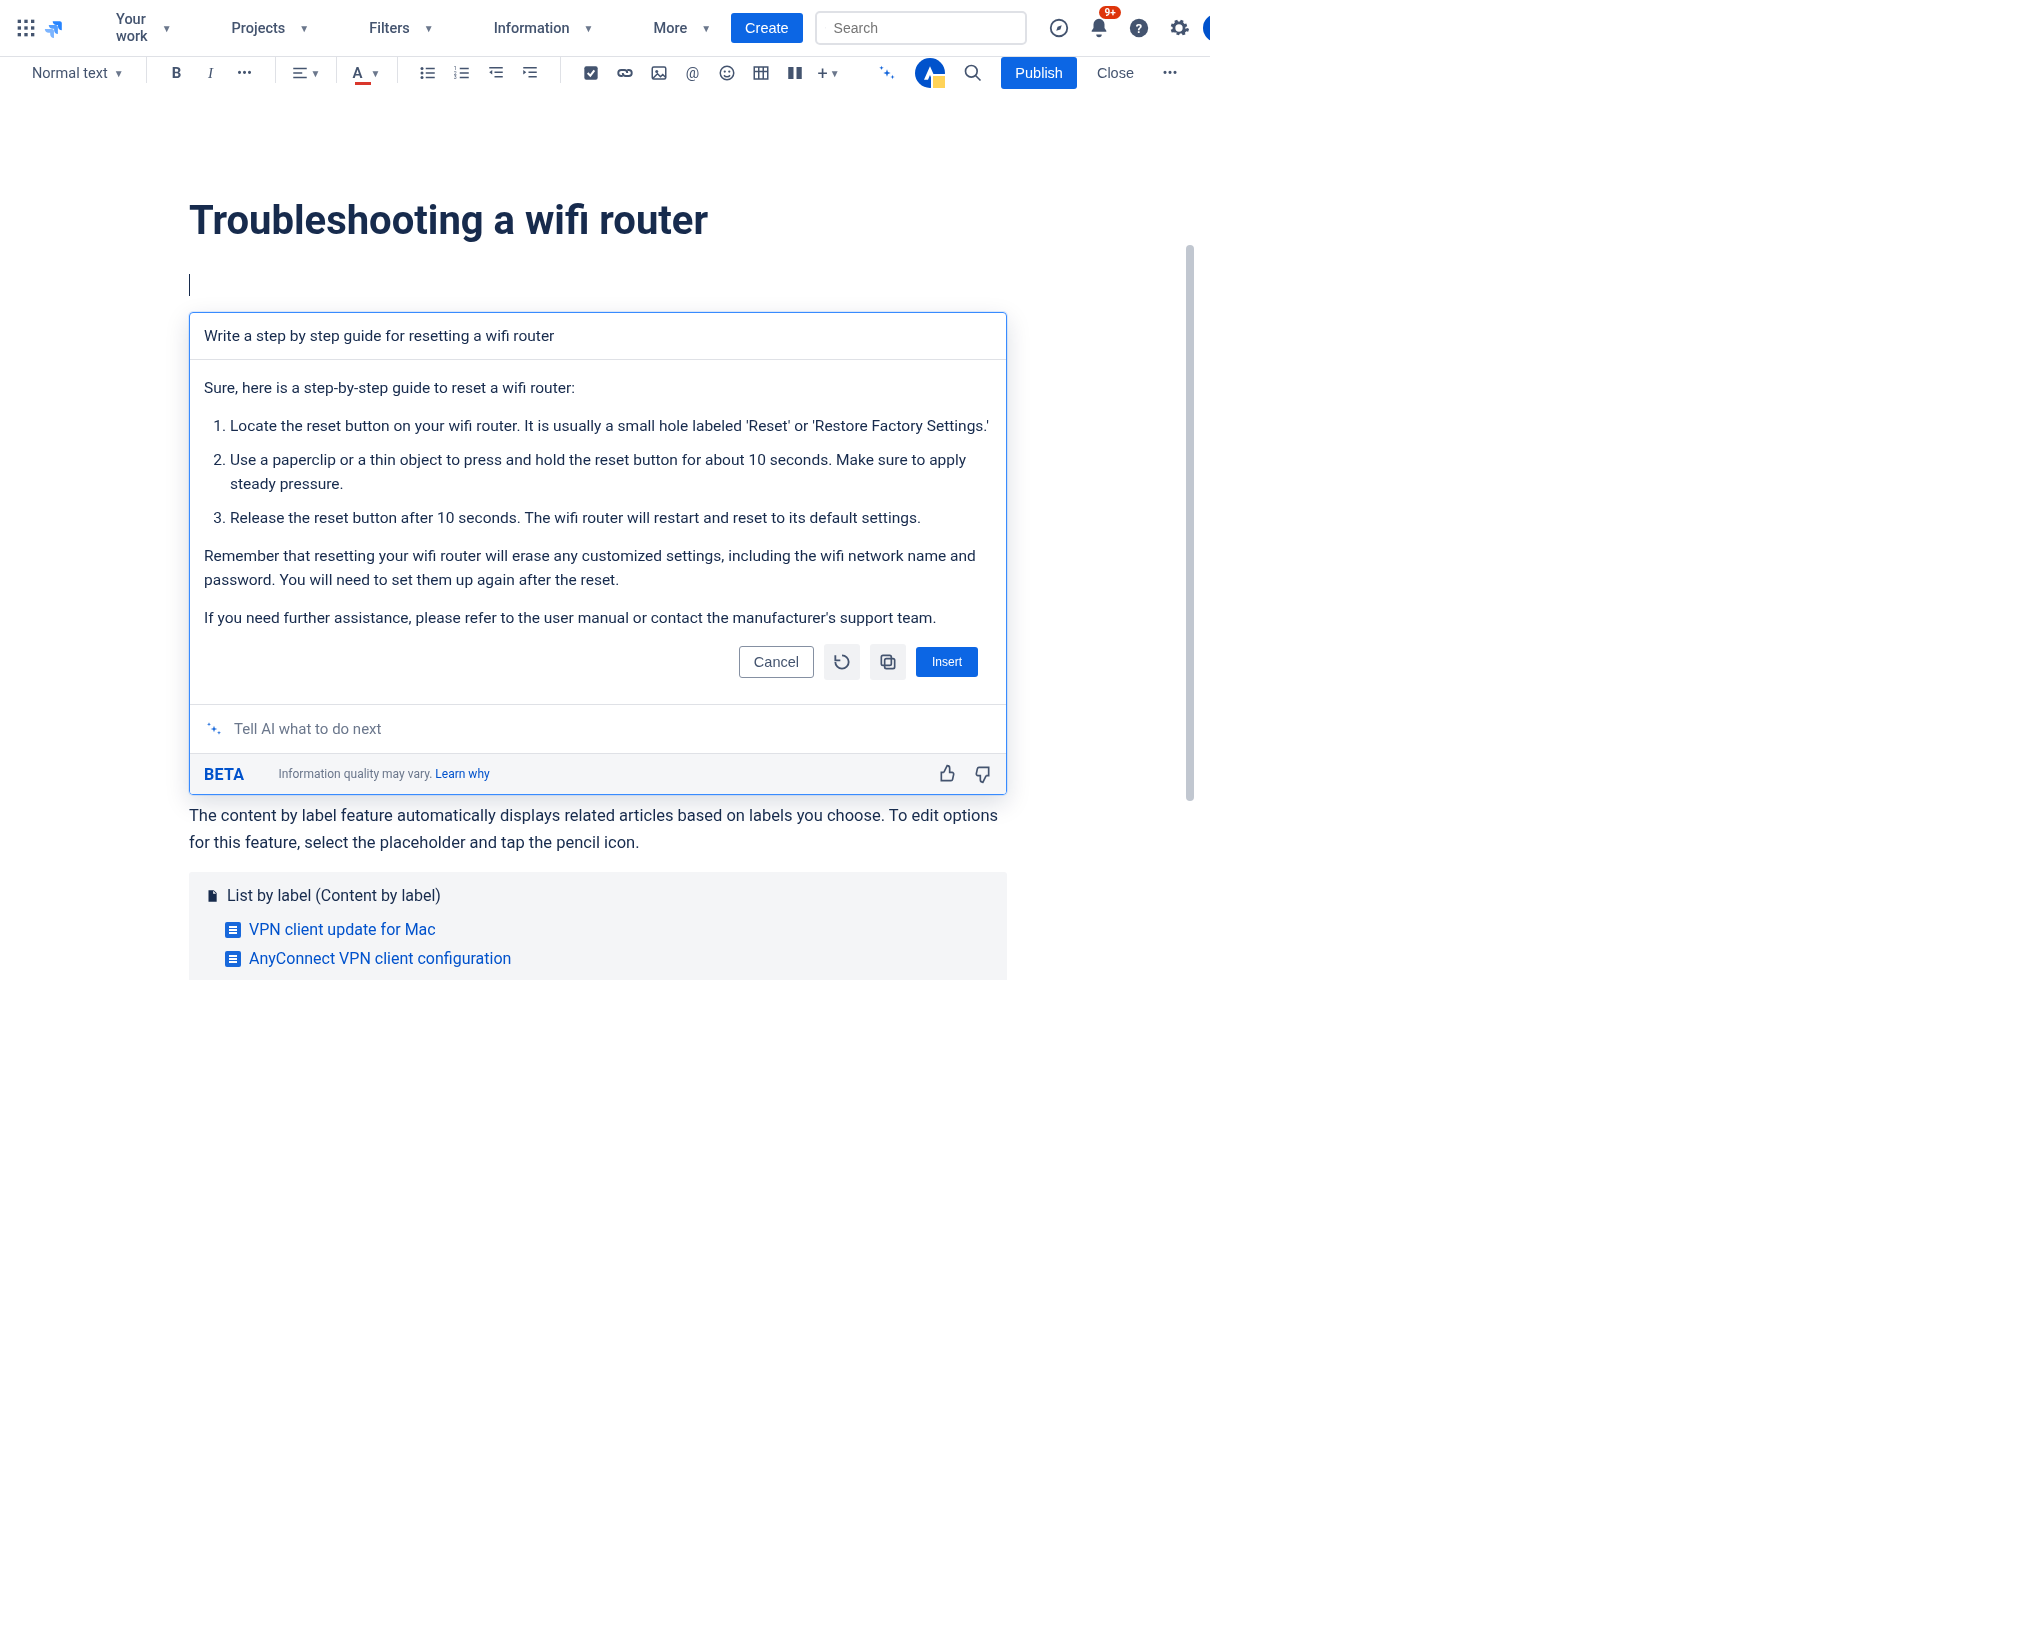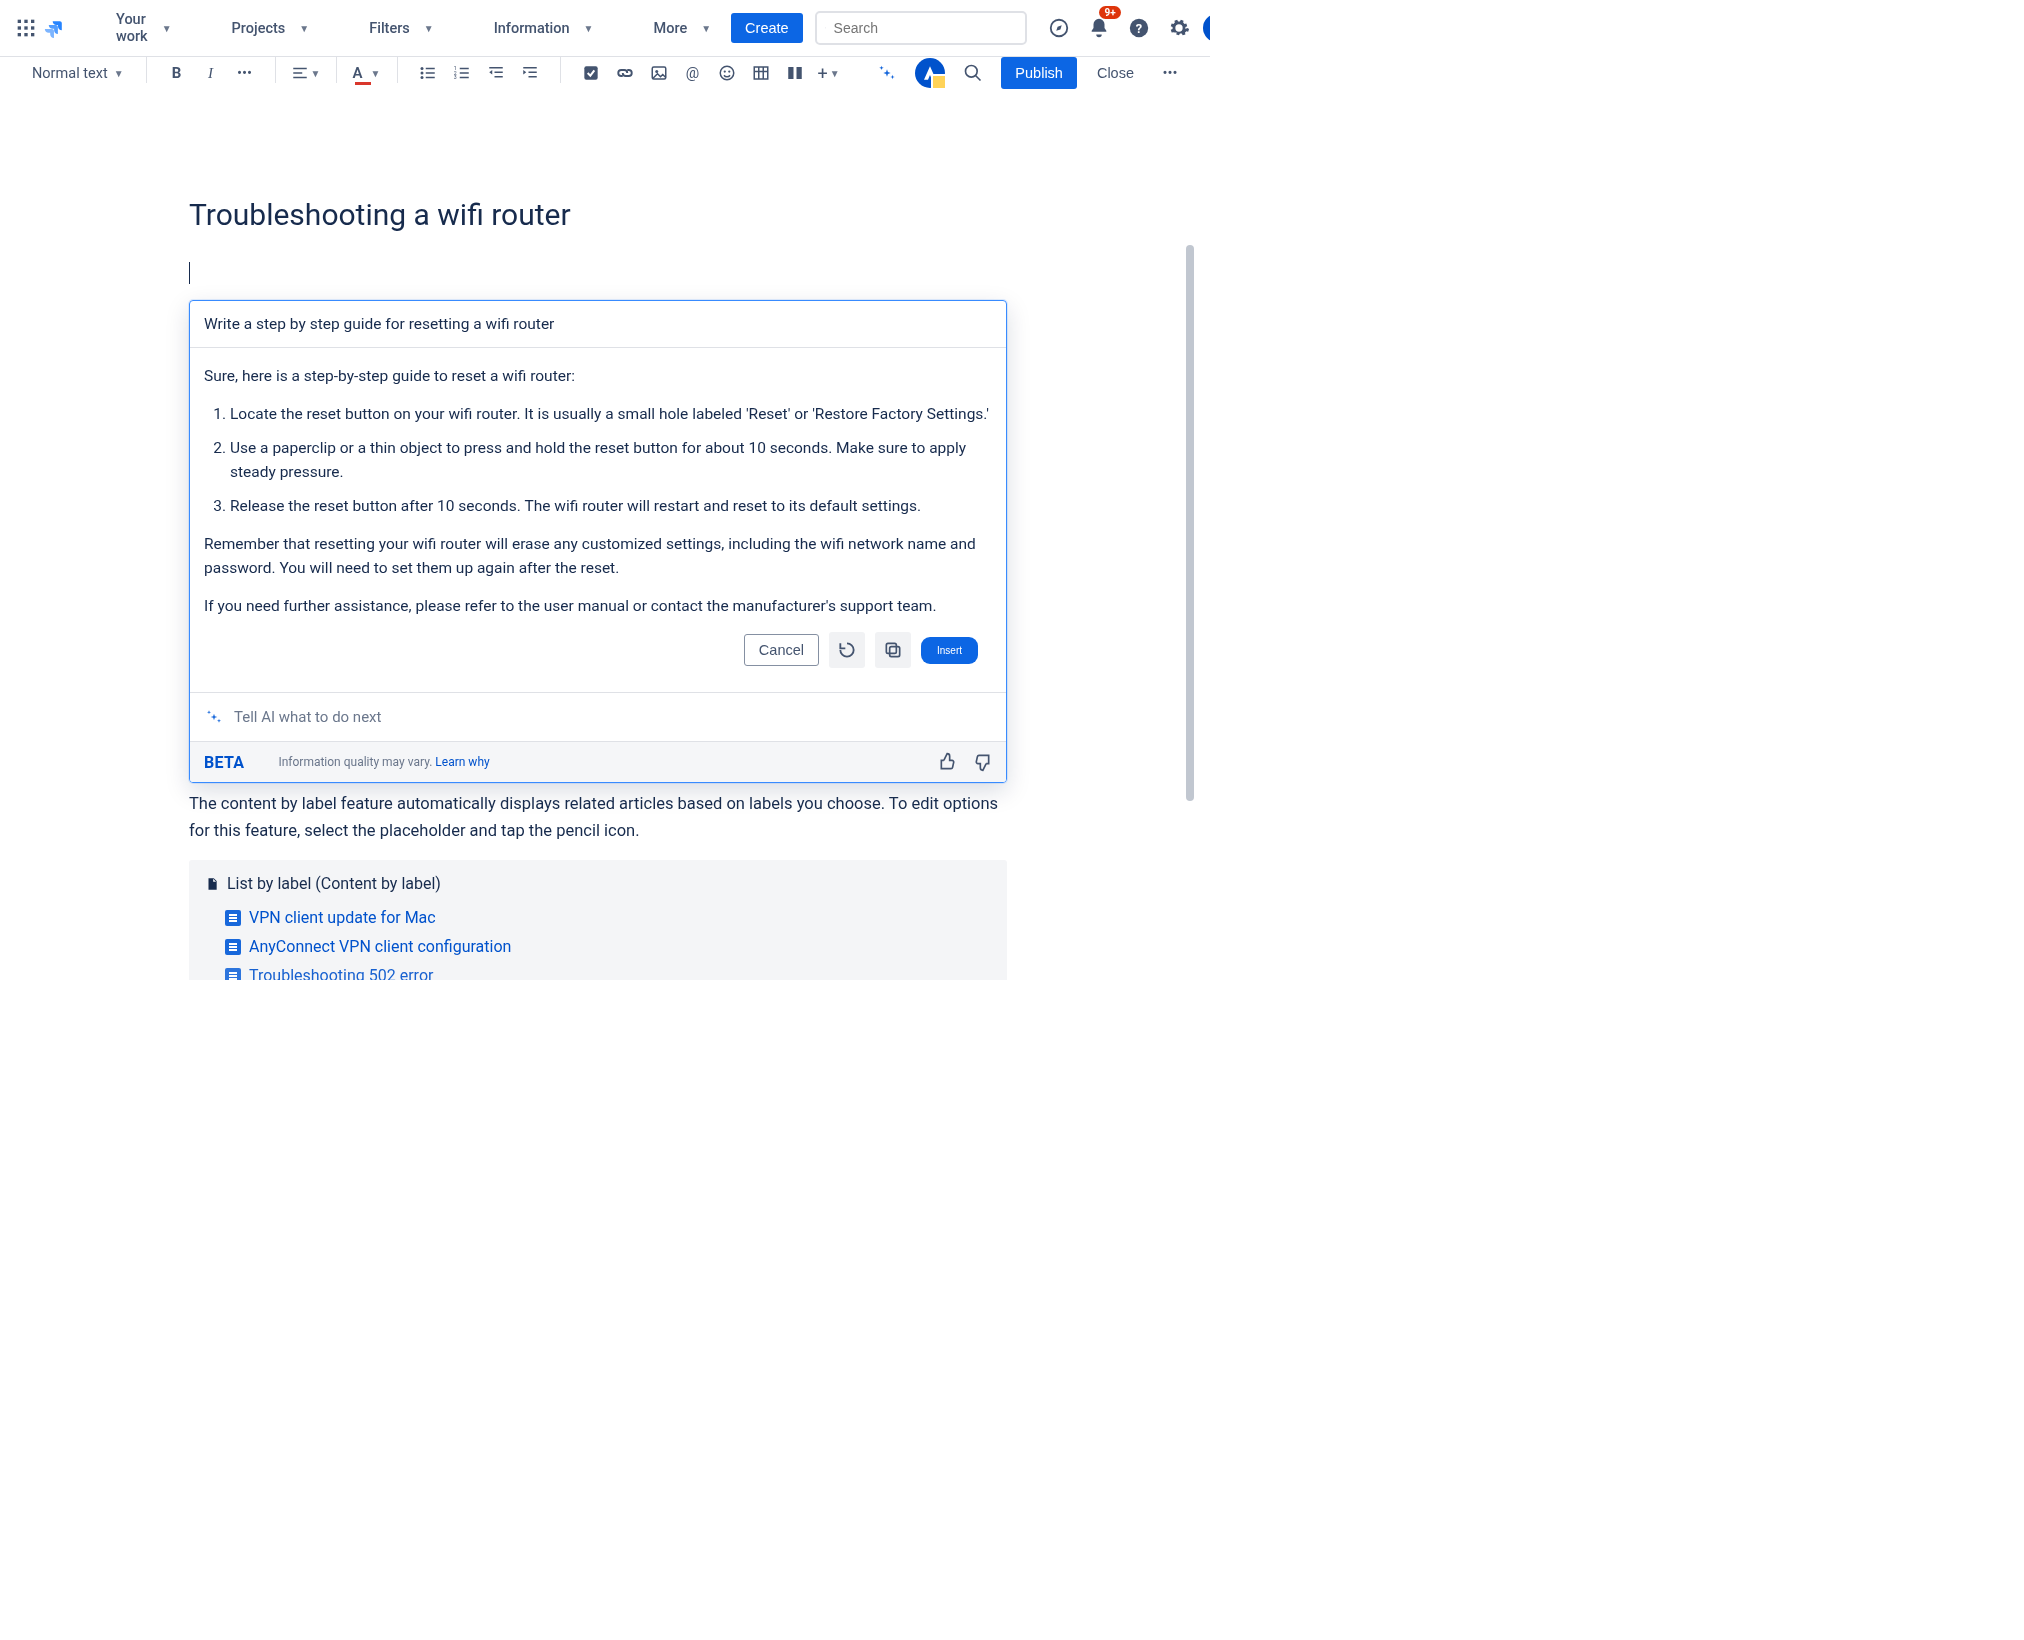--- a/index.html
+++ b/index.html
@@ -39,35 +39,35 @@
   .avatar2{width:30px;height:30px;border-radius:50%;background:#0052cc;display:flex;align-items:center;justify-content:center;position:relative;}
   .avatar2::after{content:"";position:absolute;right:-2px;bottom:-2px;width:12px;height:12px;background:#ffd358;border:2px solid #fff;border-radius:2px;}
   .btn-outline{background:none;border:none;color:#44546f;font-size:14.5px;cursor:pointer;padding:6px 8px;}
   .publish-btn{background:var(--blue-bright);color:#fff;border:none;padding:8px 14px;font-size:14.5px;font-weight:500;border-radius:3px;cursor:pointer;}
 
   
   .doc-wrap{position:absolute;top:117px;left:0;right:14px;bottom:0;overflow:hidden;}
   .scroll-track{position:absolute;right:0;top:128px;width:12px;height:720px;background:transparent;}
   .scroll-thumb{position:absolute;right:2px;top:0;width:8px;height:556px;background:#c1c7d0;border-radius:4px;}
   .doc{max-width:818px;margin:0 auto;padding-top:80px;}
-  h1.title{font-size:30px;font-weight:400;margin:0 0 30px 0;color:#172b4d;}
+  h1.title{font-size:40px;font-weight:700;margin:0 0 30px 0;color:#172b4d;}
   .cursor-line{height:22px;position:relative;margin-bottom:16px;}
   .cursor{position:absolute;left:0;top:0;width:1px;height:22px;background:#172b4d;}
 
   
   .ai-panel{border:1px solid #388bff;border-radius:4px;overflow:hidden;box-shadow:0 0 0 1px rgba(56,139,255,.15),0 8px 24px rgba(9,30,66,.15);}
   .ai-prompt{padding:14px 14px;font-size:15.5px;color:#172b4d;border-bottom:1px solid var(--border);}
   .ai-body{padding:16px 14px 8px 14px;font-size:15.5px;line-height:1.55;color:#172b4d;}
   .ai-body p{margin:0 0 14px 0;}
   .ai-body ol{margin:4px 0 14px 0;padding-left:26px;}
   .ai-body li{margin-bottom:10px;}
   .ai-actions{display:flex;justify-content:flex-end;gap:10px;padding:0 14px 16px 14px;align-items:center;}
   .btn-cancel{background:#fff;border:1px solid #8590a2;color:#44546f;padding:7px 14px;font-size:14.5px;border-radius:3px;cursor:pointer;}
   .sq-btn{width:36px;height:36px;background:#f1f2f4;border-radius:3px;display:flex;align-items:center;justify-content:center;cursor:pointer;color:#44546f;}
-  .btn-insert{background:var(--blue-bright);color:#fff;border:none;padding:8px 16px;font-size:10px;font-weight:500;border-radius:9px;cursor:pointer;}
+  .btn-insert{background:var(--blue-bright);color:#fff;border:none;padding:8px 16px;font-size:12px;font-weight:500;border-radius:3px;cursor:pointer;}
   .ai-next{display:flex;align-items:center;gap:10px;padding:14px 14px;border-top:1px solid var(--border);color:#6b778c;font-size:15px;}
   .ai-footer{display:flex;align-items:center;gap:10px;padding:10px 14px;background:#f5f6f8;border-top:1px solid var(--border);font-size:12px;}
   .beta-tag{color:#0052cc;font-weight:700;font-size:16px;letter-spacing:.3px;}
   .ai-footer .info{color:#6b778c;padding-left:24px;}
   .ai-footer a{color:#0052cc;text-decoration:none;}
   .ai-footer .fbk{margin-left:auto;display:flex;gap:14px;color:#44546f;}
 
   .below-text{font-size:16.5px;line-height:1.6;color:#172b4d;margin-top:8px;}
   .label-box{background:#f4f5f7;border-radius:3px;margin-top:14px;padding:14px 16px;font-size:16px;}
   .label-title{display:flex;align-items:center;gap:8px;color:#172b4d;margin-bottom:10px;}

